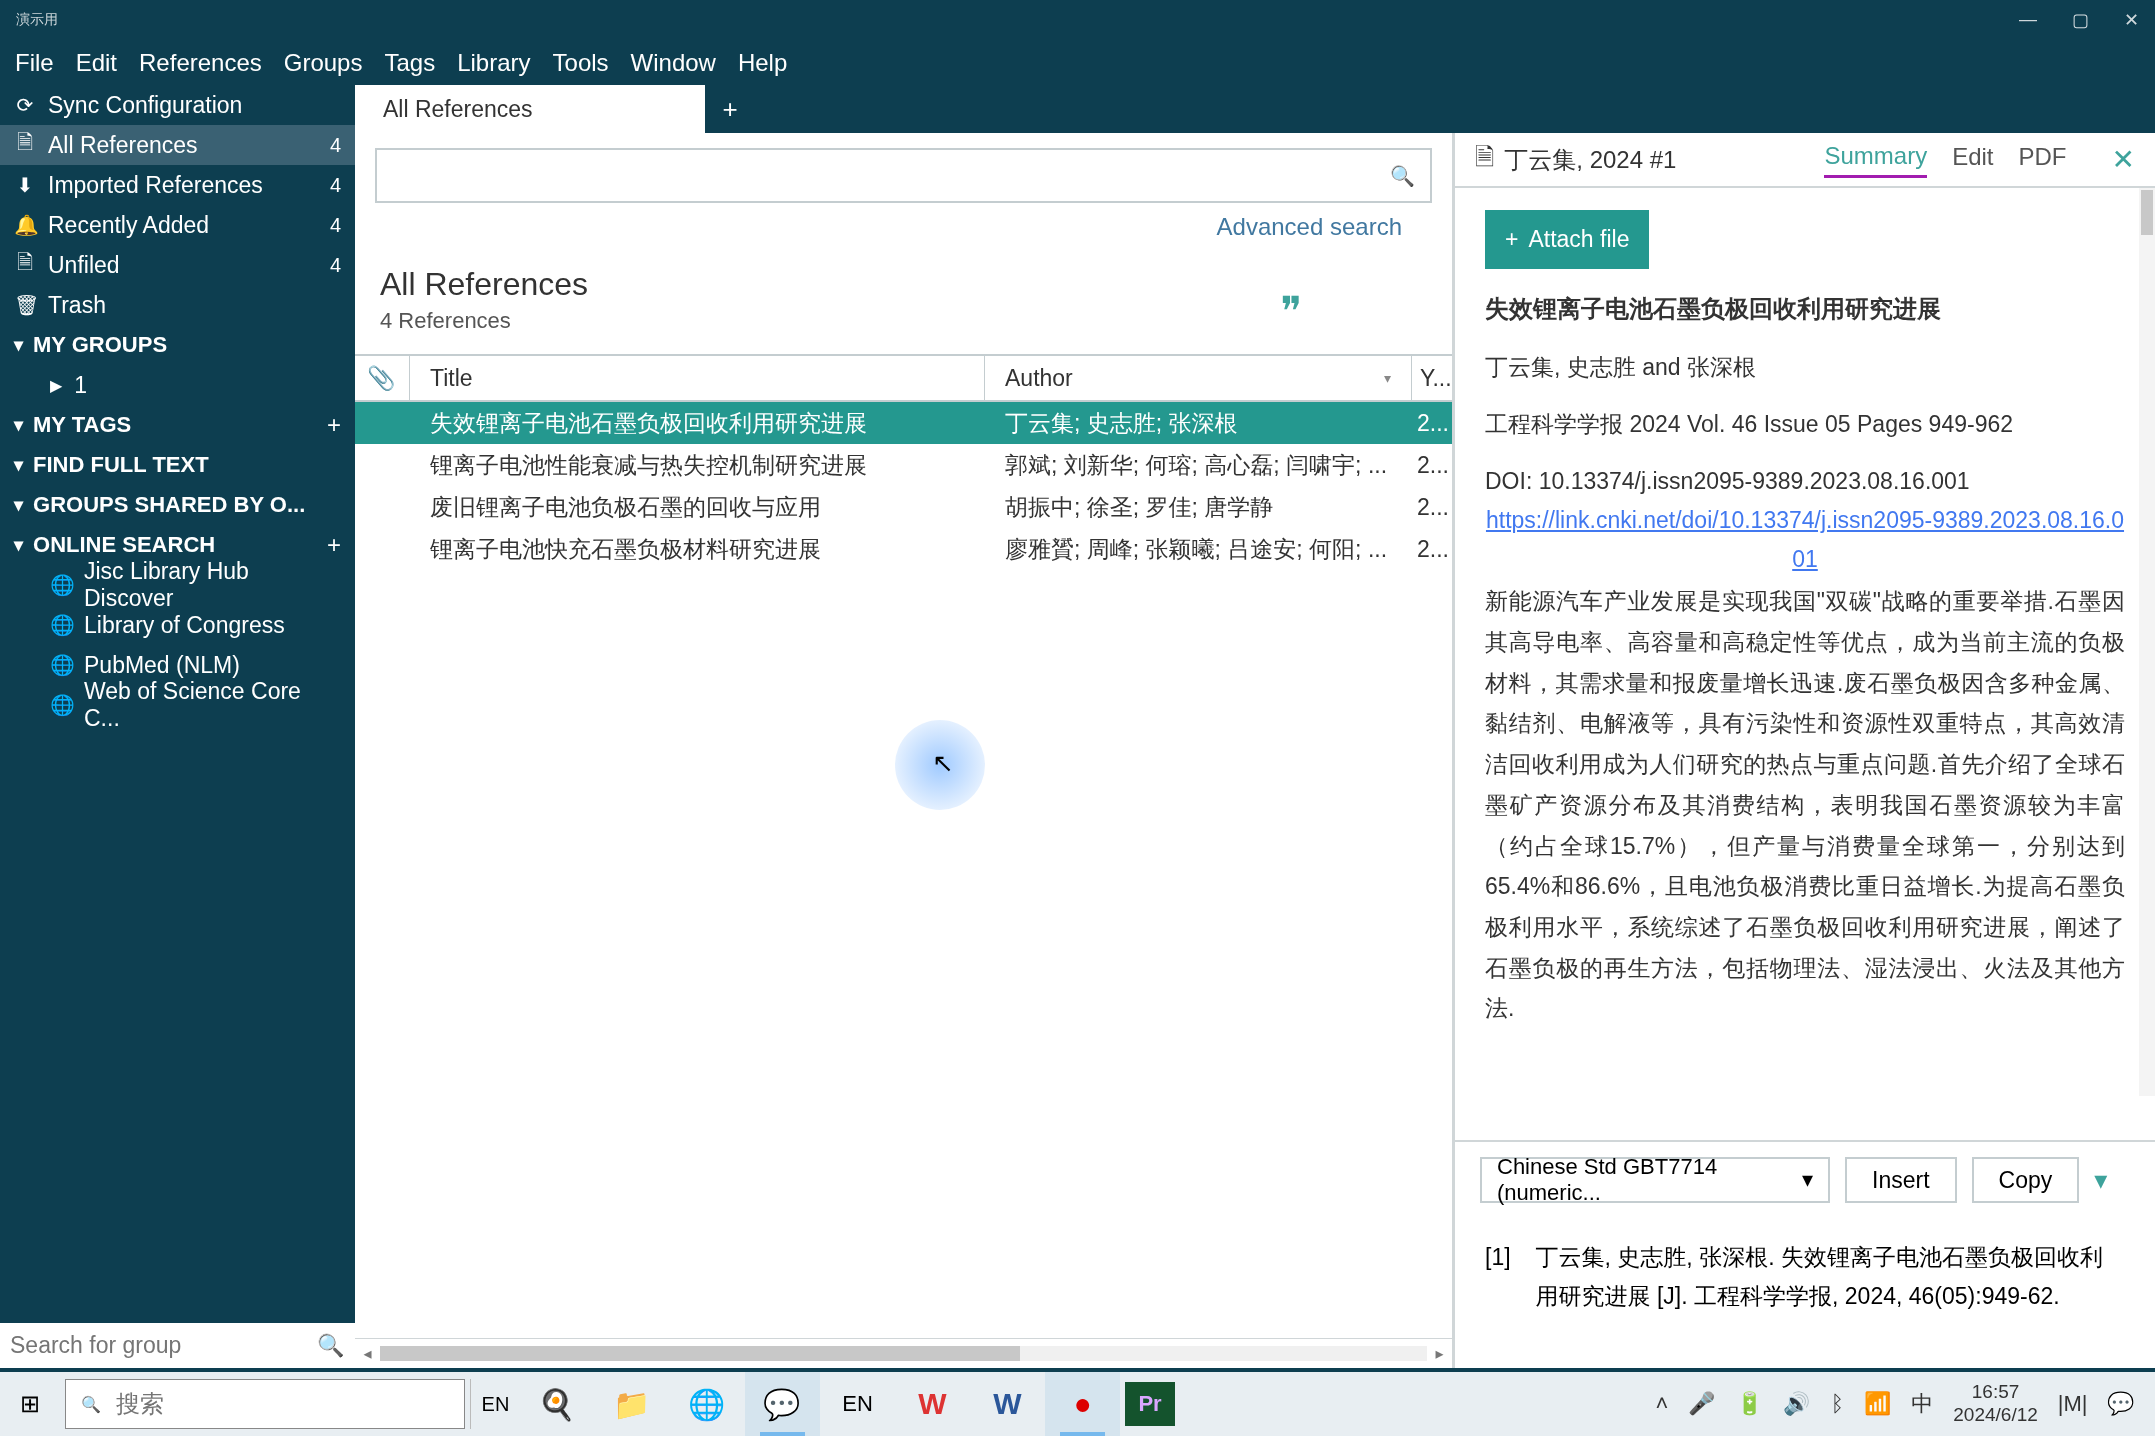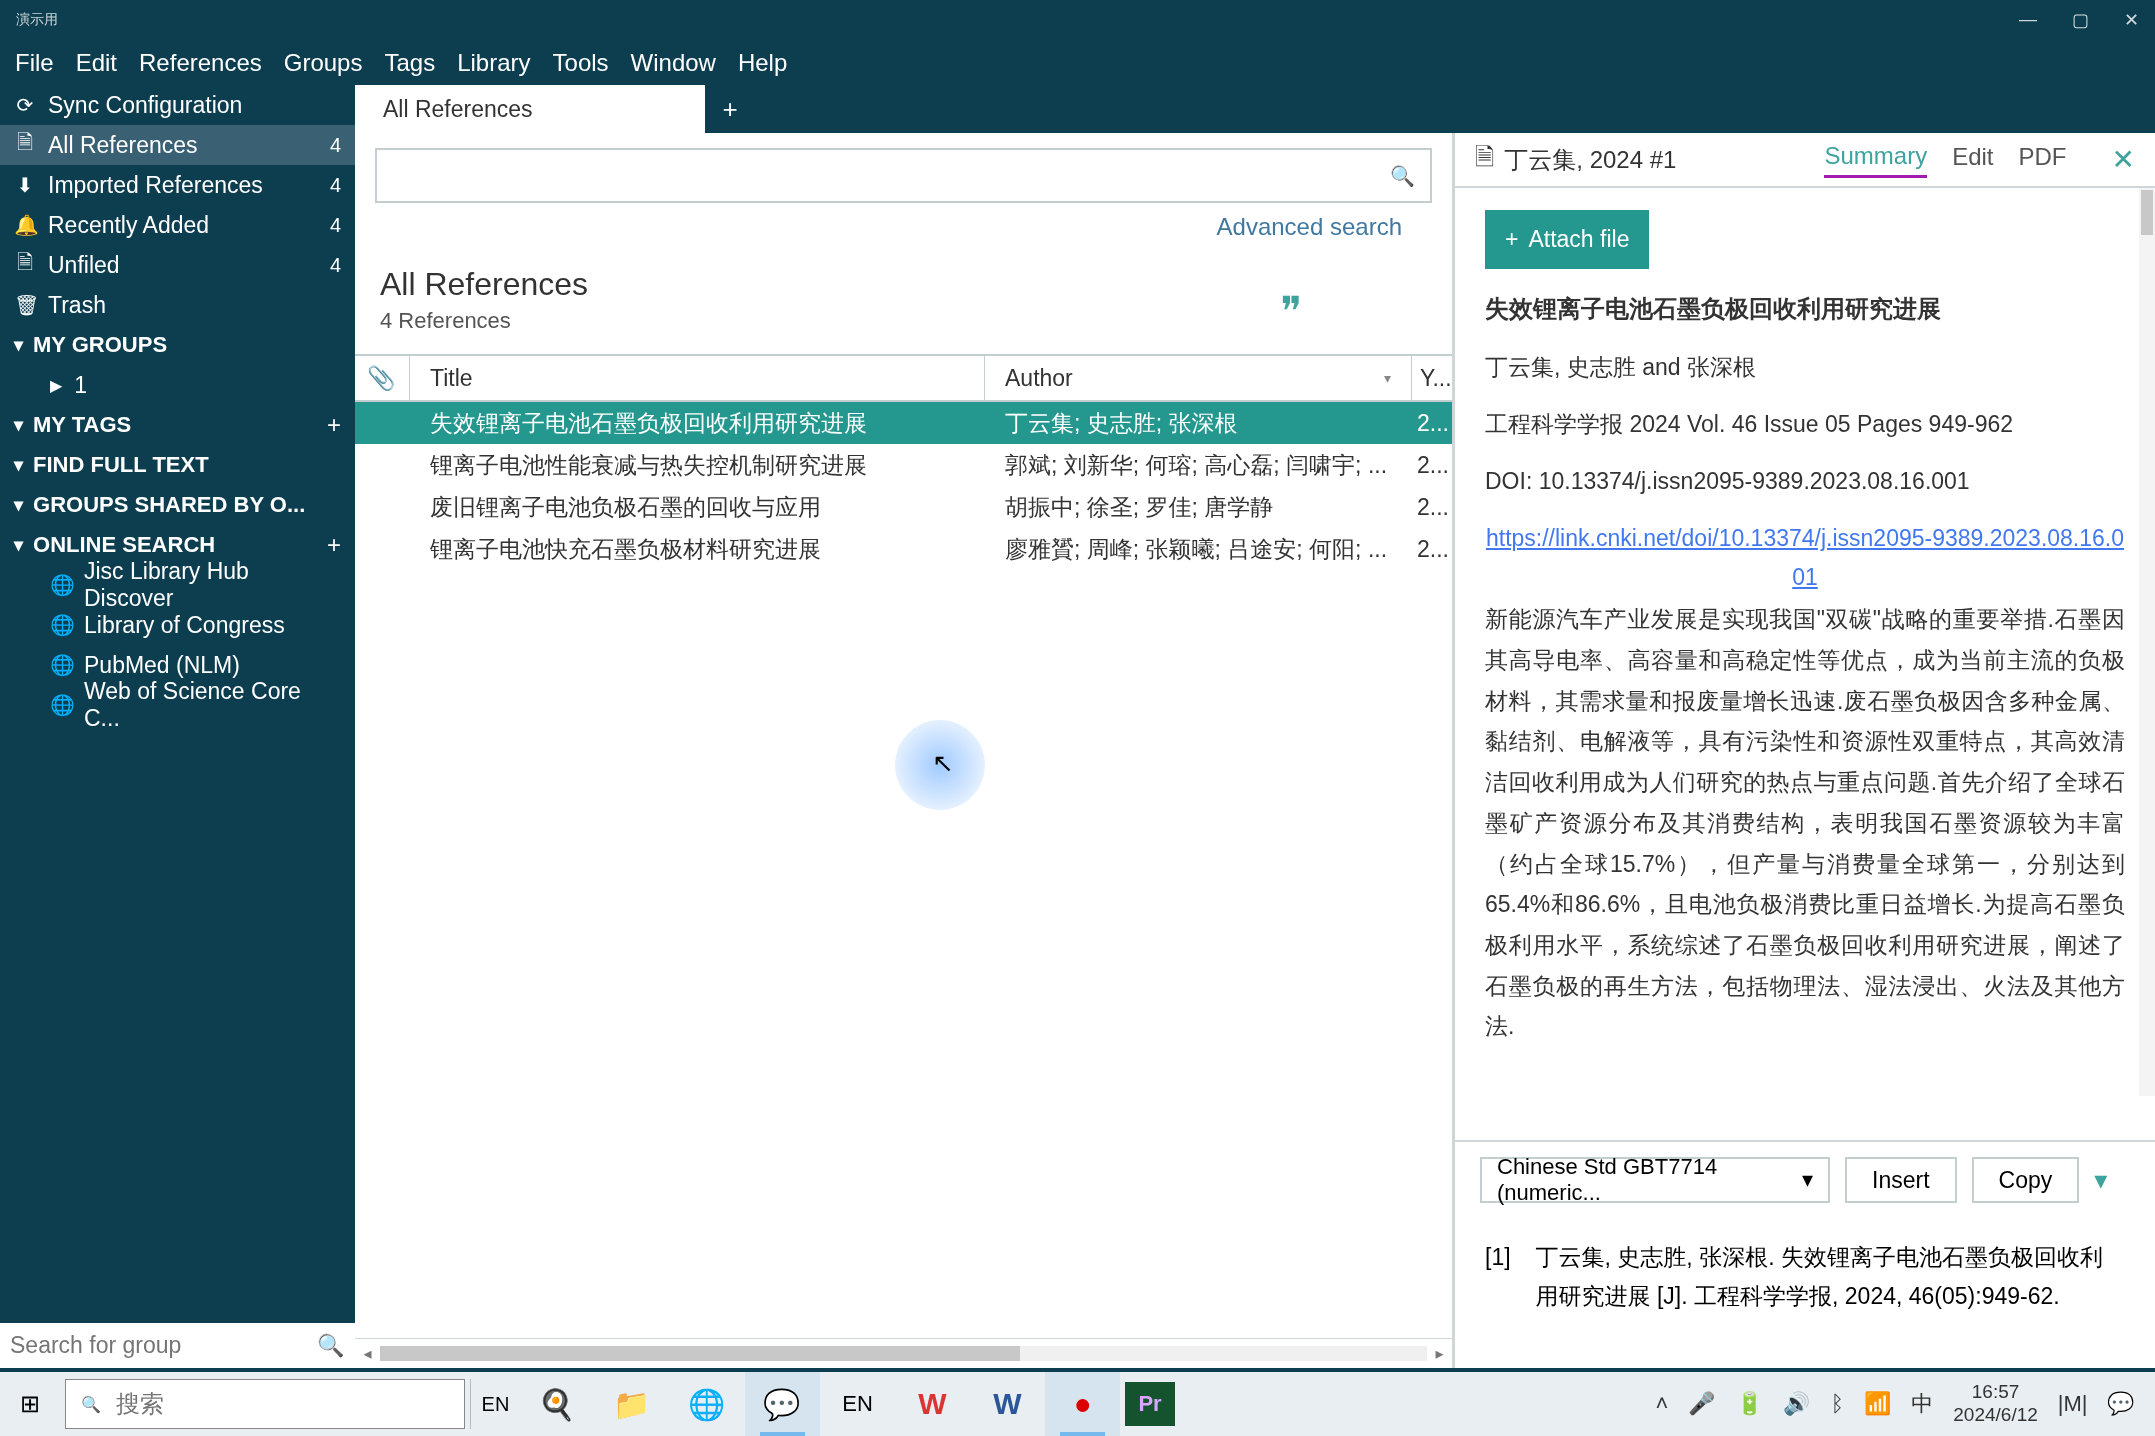--- a/index.html
+++ b/index.html
@@ -80,21 +80,21 @@
 .detail-tabs .ref-id { color: #333; font-size: 24px; display: flex; align-items: center; gap: 10px; margin-right: auto; }
 .detail-tabs .dtab { cursor: pointer; padding-bottom: 5px; }
 .detail-tabs .dtab.active { color: #3ea39c; border-bottom: 3px solid #a21caf; }
 .detail-tabs .close { font-size: 28px; color: #3ea39c; cursor: pointer; margin-left: 20px; }
 
 .detail-body { flex: 1; overflow-y: hidden; padding: 22px 30px; font-size: 23px; color: #333; line-height: 1.7; position: relative; }
 .attach-btn { background: #24988f; color: #fff; display: inline-flex; align-items: center; gap: 10px; padding: 10px 20px; font-size: 23px; cursor: pointer; margin-bottom: 20px; }
 .detail-body .title { font-weight: bold; margin-bottom: 18px; font-size: 24px; }
 .detail-body .authors { margin-bottom: 18px; }
 .detail-body .meta { margin-bottom: 18px; }
-.detail-body .doi { margin-bottom: 18px; }
+.detail-body .doi { }
 .detail-body .url { color: #4178f0; text-decoration: underline; word-break: break-all; margin-bottom: 2px; cursor: pointer; text-align: center; }
 .detail-body .abstract { text-align: justify; line-height: 1.77; }
 .detail-scroll { position: absolute; right: 0; top: 0; width: 16px; height: 100%; background: #f4f4f4; }
 .detail-scroll .thumb { background: #c8c8c8; width: 12px; margin: 2px auto; height: 45px; }
 
 .cite-row { display: flex; align-items: center; gap: 15px; padding: 15px 25px; border-top: 2px solid #d0d6d8; margin-top: 44px; }
 .cite-style { border: 2px solid #c4cdd0; height: 46px; display: flex; align-items: center; padding: 0 15px; font-size: 22px; width: 350px; cursor: pointer; justify-content: space-between; }
 .cite-btn { border: 2px solid #c4cdd0; height: 46px; display: flex; align-items: center; padding: 1px 25px; font-size: 23px; cursor: pointer; }
 .cite-more { color: #3ea39c; font-size: 26px; cursor: pointer; }
 

